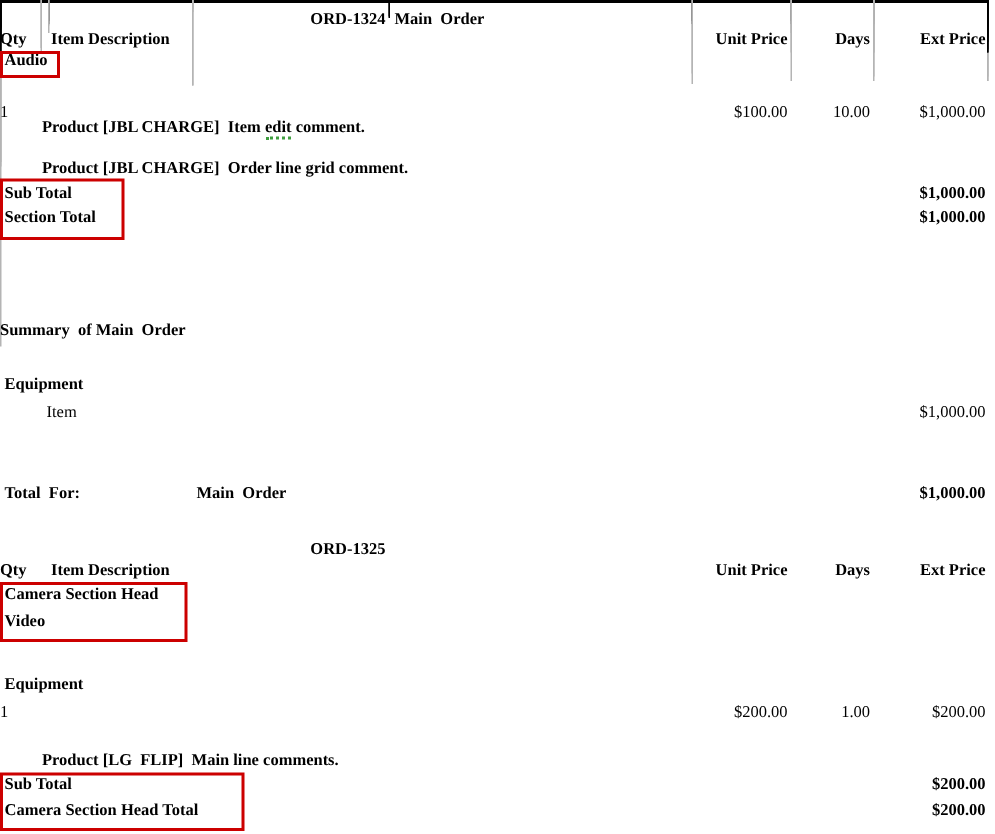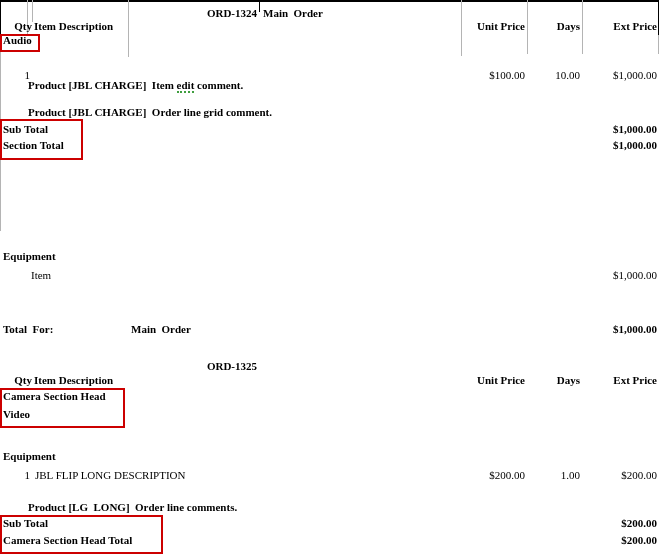--- a/index.html
+++ b/index.html
@@ -4,21 +4,21 @@
 <style>
   html,body{margin:0;padding:0;background:#fff;}
   #report{position:relative;width:663px;height:556px;background:#fff;overflow:hidden;}
   .hl{position:absolute;height:1px;background:#b4b4b4;}
   .vl{position:absolute;width:1px;background:#b4b4b4;}
   .hl.k{background:#000;}
   .vl.k{background:#000;}
   .t{position:absolute;white-space:pre;font:11px "Liberation Serif",serif;color:#000;line-height:11px;}
   .b{font-weight:bold;font-family:Liberation Serif, serif;}
   .r{text-align:right;}
-  .c{text-align:right;}
+  .c{text-align:left;}
   .redbox{position:absolute;border:2px solid #cc0000;background:transparent;}
   .sq{border-bottom:2px dotted #3f9e3f;}
 </style>
 </head>
 <body>
 
 <div id="report">
 
   <div class="hl k" style="left:0;top:7;width:659px;height:2px;"></div>
   <div class="hl k" style="left:0;top:19;width:659px;"></div>
@@ -122,46 +122,46 @@
   <div class="t r" style="left:577px;top:70px;width:80px;">$1,000.00</div>
 
   <div class="t b" style="left:28px;top:80px;"><span>Product [JBL CHARGE]  Item </span><span class="sq">edit</span><span> comment.</span></div>
   <div class="t b" style="left:28px;top:107px;">Product [JBL CHARGE]  Order line grid comment.</div>
 
   <div class="t b" style="left:3px;top:124px;">Sub Total</div>
   <div class="t b r" style="left:577px;top:124px;width:80px;">$1,000.00</div>
   <div class="t b" style="left:3px;top:140px;">Section Total</div>
   <div class="t b r" style="left:577px;top:140px;width:80px;">$1,000.00</div>
 
+  <div class="t b c" style="left:0;top:215px;width:659px;">Summary  of Main  Order</div>
   <div class="t b" style="left:3px;top:251px;">Equipment</div>
   <div class="t" style="left:31px;top:270px;">Item</div>
   <div class="t r" style="left:577px;top:270px;width:80px;">$1,000.00</div>
   <div class="t b" style="left:3px;top:324px;">Total  For:</div>
   <div class="t b" style="left:131px;top:324px;">Main  Order</div>
   <div class="t b r" style="left:577px;top:324px;width:80px;">$1,000.00</div>
 
   <div class="t b r" style="left:180px;top:361px;width:77px;">ORD-1325</div>
 
   <div class="t b c" style="left:0;top:375px;width:32px;">Qty</div>
   <div class="t b" style="left:34px;top:375px;">Item Description</div>
   <div class="t b r" style="left:445px;top:375px;width:80px;">Unit Price</div>
   <div class="t b r" style="left:500px;top:375px;width:80px;">Days</div>
   <div class="t b r" style="left:577px;top:375px;width:80px;">Ext Price</div>
 
   <div class="t b" style="left:3px;top:391px;">Camera Section Head</div>
   <div class="t b" style="left:3px;top:409px;">Video</div>
   <div class="t b" style="left:3px;top:451px;">Equipment</div>
 
   <div class="t c" style="left:0;top:470px;width:30px;">1</div>
-  <div class="t" style="left:35px;top:470px;">JBL FLIP LONG DESCRIPTION</div>
   <div class="t r" style="left:445px;top:470px;width:80px;">$200.00</div>
   <div class="t r" style="left:500px;top:470px;width:80px;">1.00</div>
   <div class="t r" style="left:577px;top:470px;width:80px;">$200.00</div>
 
-  <div class="t b" style="left:28px;top:502px;">Product [LG  LONG]  Order line comments.</div>
+  <div class="t b" style="left:28px;top:502px;">Product [LG  FLIP]  Main line comments.</div>
 
   <div class="t b" style="left:3px;top:518px;">Sub Total</div>
   <div class="t b r" style="left:577px;top:518px;width:80px;">$200.00</div>
   <div class="t b" style="left:3px;top:535px;">Camera Section Head Total</div>
   <div class="t b r" style="left:577px;top:535px;width:80px;">$200.00</div>
 
   <div class="redbox" style="left:0;top:34px;width:36px;height:14px;"></div>
   <div class="redbox" style="left:0;top:119px;width:79px;height:37px;"></div>
   <div class="redbox" style="left:0;top:388px;width:121px;height:36px;"></div>
   <div class="redbox" style="left:0;top:515px;width:159px;height:35px;"></div>

